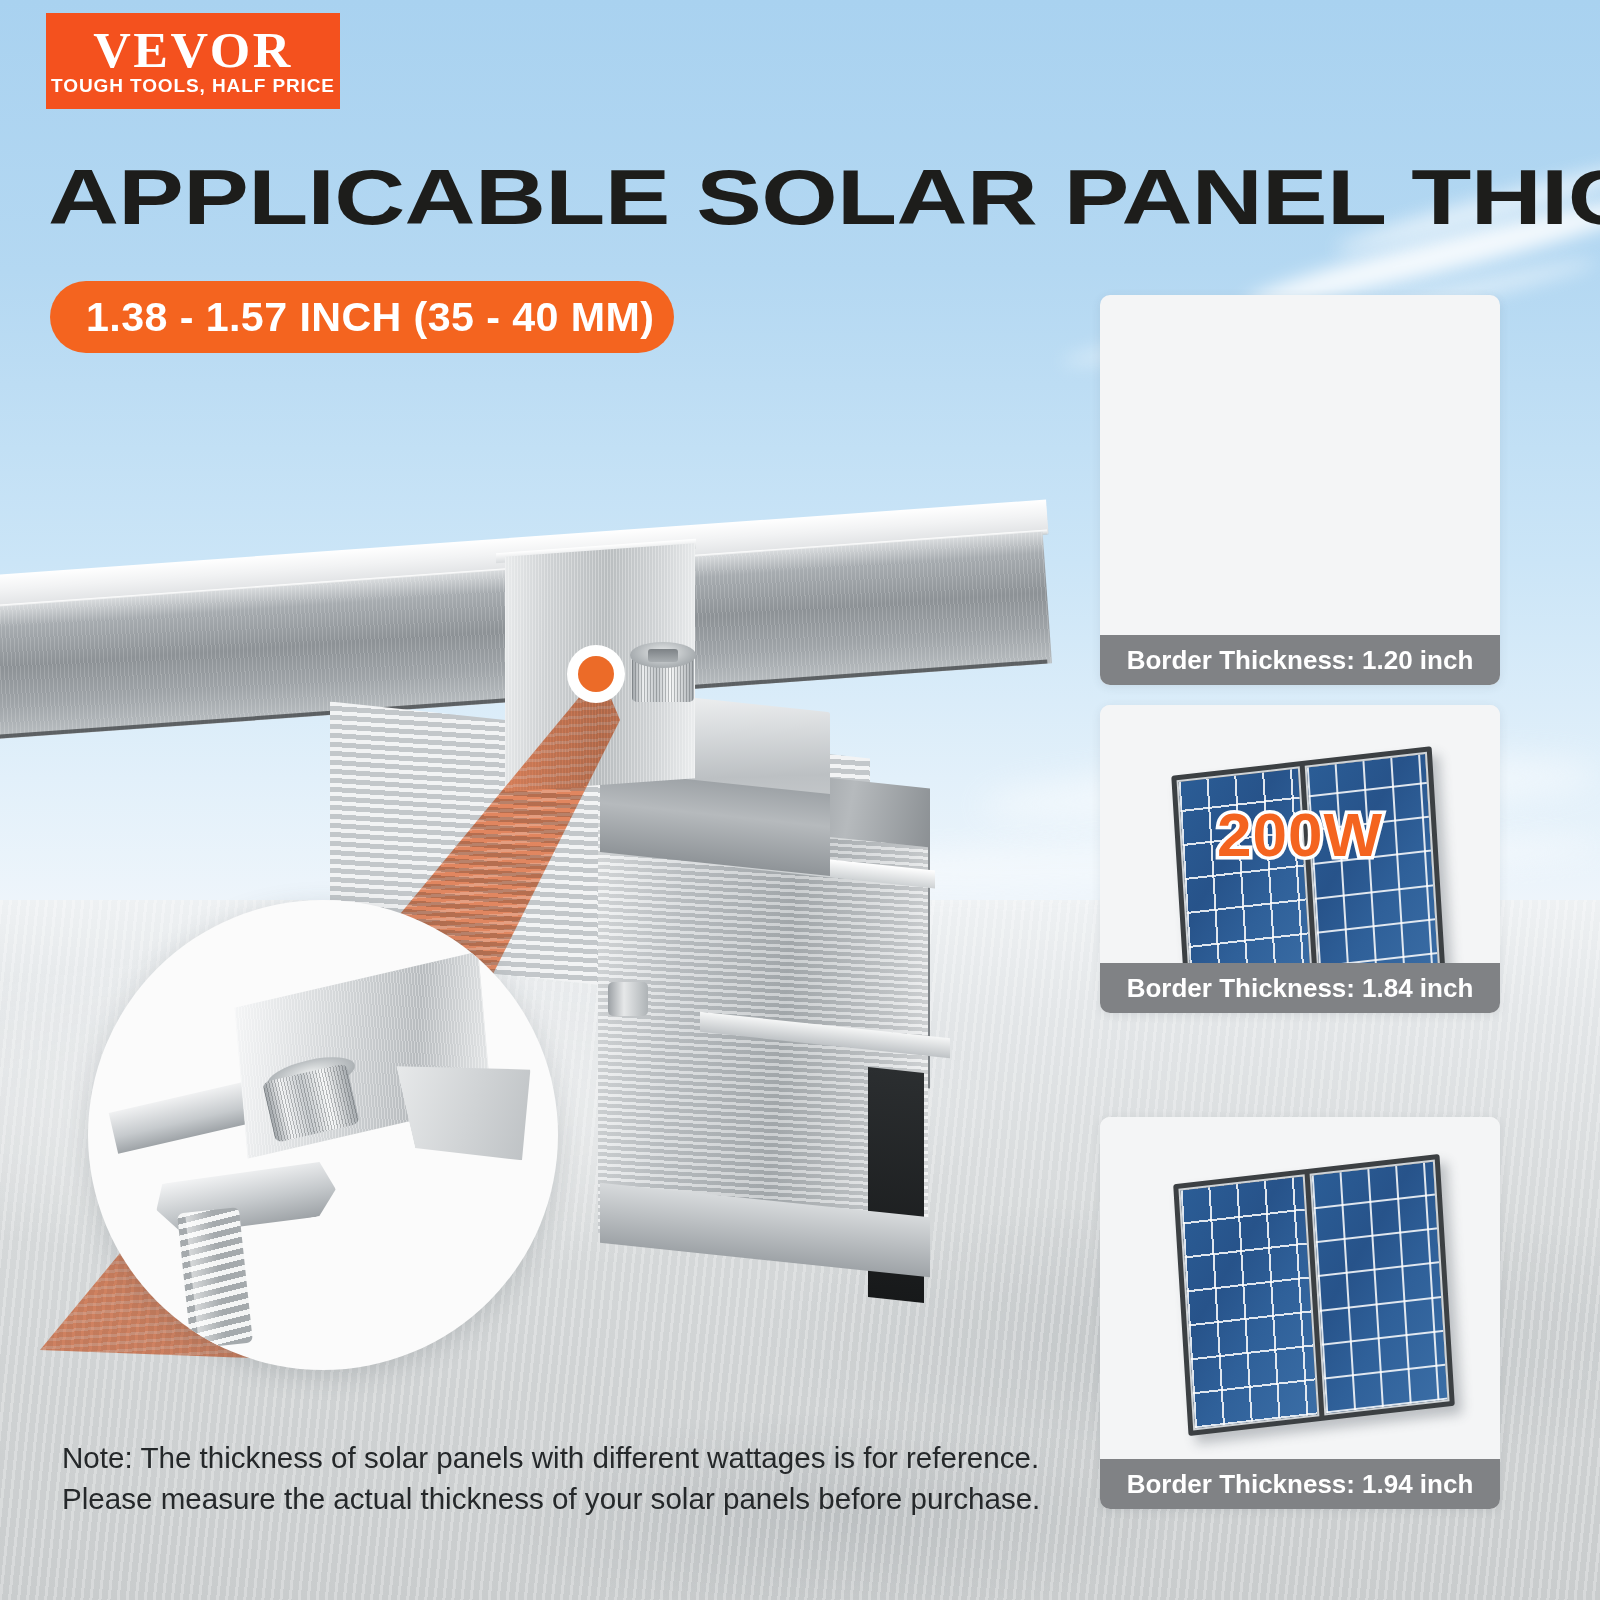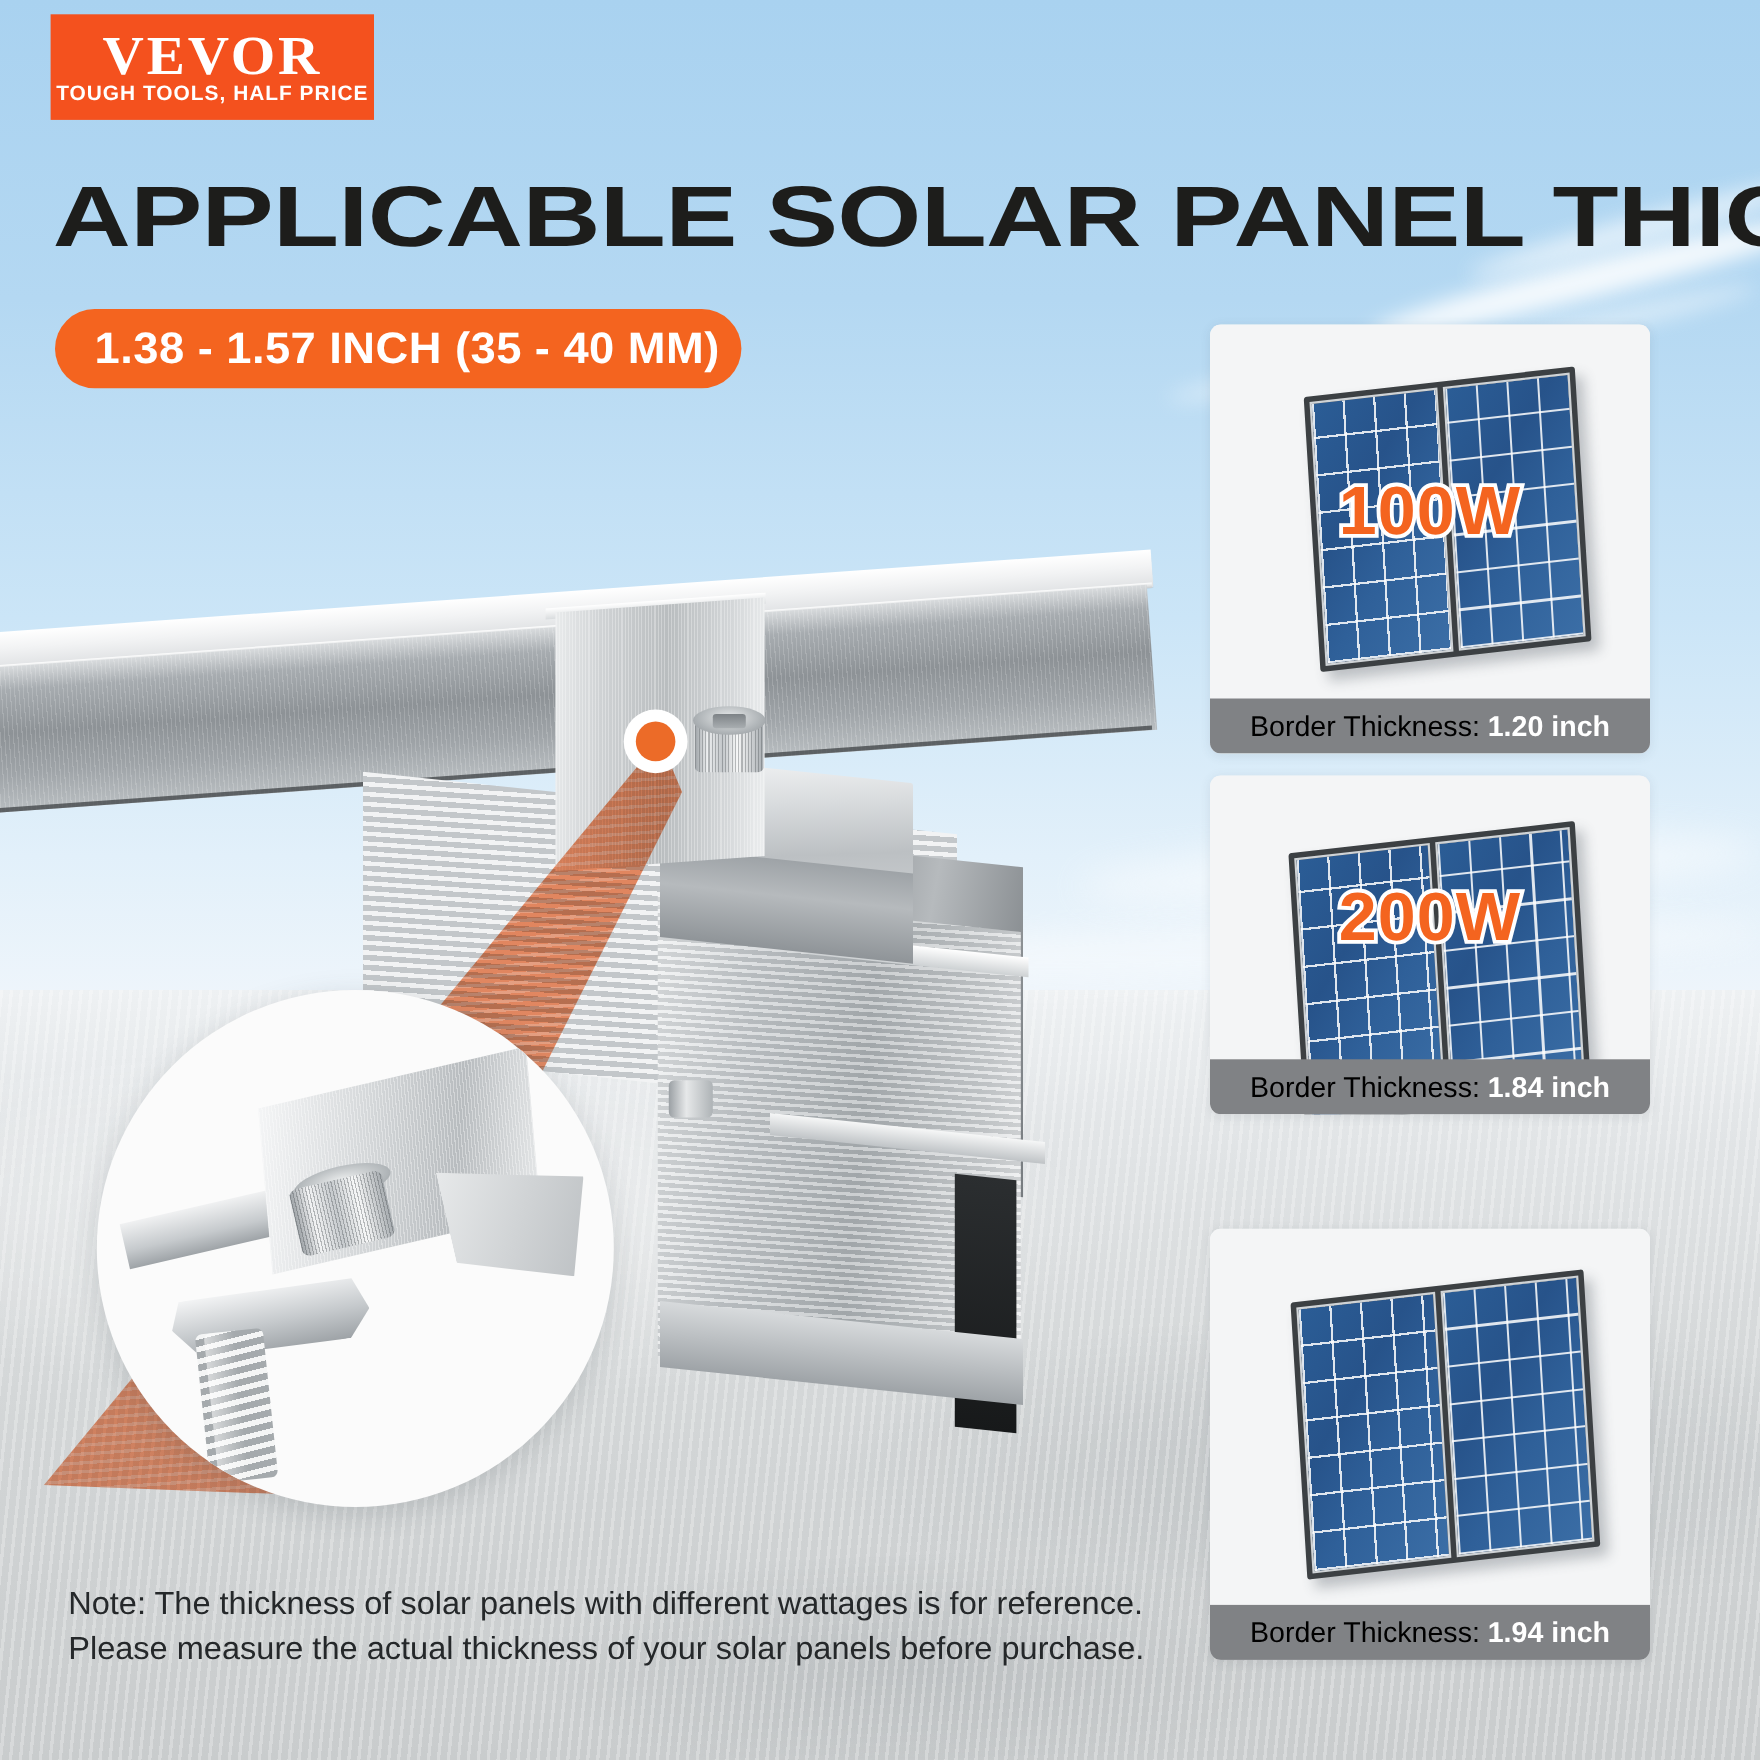--- a/index.html
+++ b/index.html
@@ -277,21 +277,21 @@
   }
   #card-0 { top:295px; height:390px; }
   #card-1 { top:705px; height:308px; }
   #card-2 { top:1117px; height:392px; }
 
   .card-img { position:relative; width:100%; height:calc(100% - 50px); background:#f4f5f6; }
   .card-cap {
     position:absolute; left:0; bottom:0; width:100%; height:50px;
     background:#808285; display:flex; align-items:center; justify-content:center; gap:7px;
   }
-  .card-cap .lbl { color:#000000; font-size:26px; font-weight:normal; }
+  .card-cap .lbl { color:#ffffff; font-size:26px; font-weight:bold; }
   .card-cap .val { color:#fff; font-size:26px; font-weight:bold; }
 
   
   .sp { position:absolute; transform:rotate(-6.5deg) skewX(-3deg); }
   .sp-frame {
     width:100%; height:100%; background:#3c4043;
     padding:5px; border-radius:3px;
     box-shadow:7px 9px 12px rgba(60,70,80,.30);
     display:flex; gap:5px;
   }
@@ -380,29 +380,20 @@
     <div class="ins-plate"></div>
     <div class="ins-wing"></div>
     <div class="ins-knurl-top"></div>
     <div class="ins-knurl"></div>
     <div class="ins-tnut"></div>
     <div class="ins-screw"></div>
   </div>
 </div>
 
 <div class="card" id="card-0">
-  <div class="card-img">
-    <div class="sp" id="sp-0">
-      <div class="sp-frame">
-        <div class="sp-half"></div>
-        <div class="sp-half"></div>
-      </div>
-    </div>
-    <div class="sp-watt">100W</div>
-  </div>
   <div class="card-cap">
     <span class="lbl">Border Thickness:</span>
     <span class="val">1.20 inch</span>
   </div>
 </div>
 
 <div class="card" id="card-1">
   <div class="card-img">
     <div class="sp" id="sp-1">
       <div class="sp-frame">

